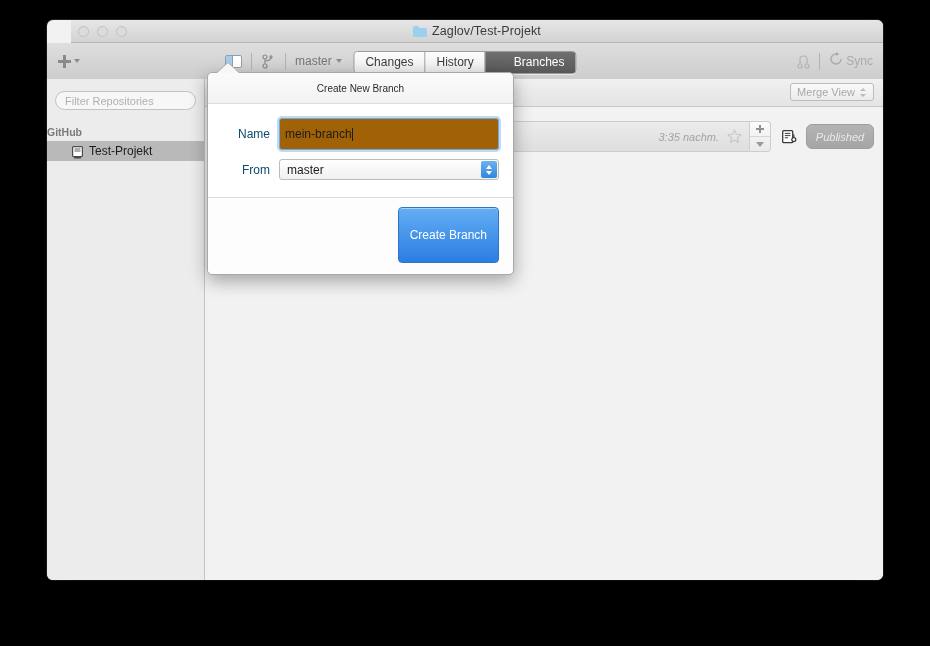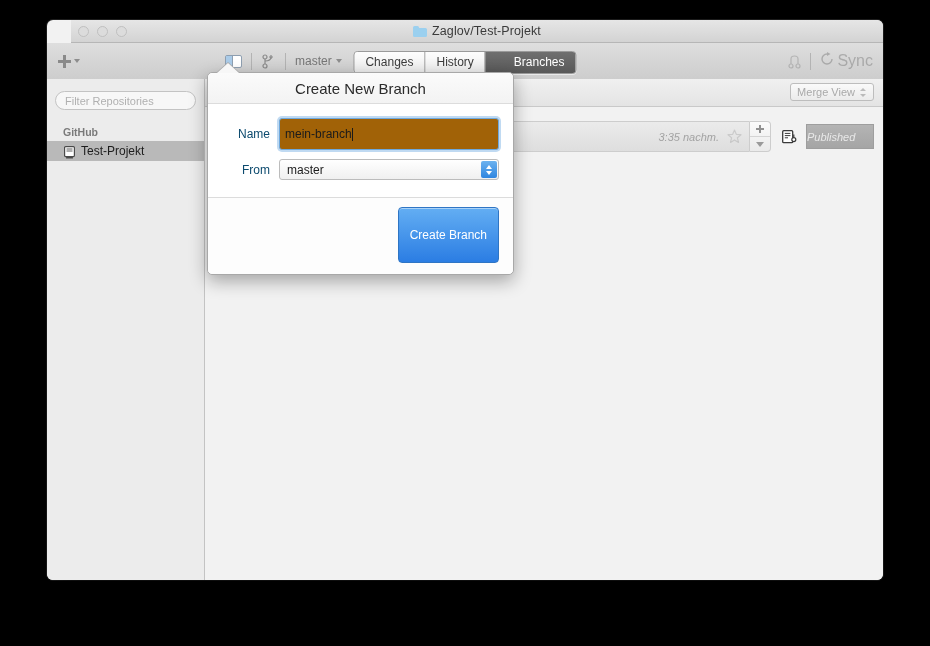--- a/index.html
+++ b/index.html
@@ -188,21 +188,21 @@
   .tb-right {
     position: absolute;
     right: 10px; top: 0; height: 36px;
     display: flex; align-items: center; gap: 9px;
   }
   .pr-ico { width: 13px; height: 15px; opacity:.45; }
   .sync-wrap {
     display:flex; align-items:center; gap:3px;
     opacity:.42;
   }
-  .sync-label { font-size: 16px; color: #6e6e6e; }
+  .sync-label { font-size: 12px; color: #6e6e6e; }
 
   
   .body {
     position: absolute;
     top: 59px; left: 0; right: 0; bottom: 0;
     display: flex;
   }
   .sidebar {
     width: 157px;
     background: #ececec;
@@ -216,29 +216,29 @@
     border-radius: 10px;
     background: #f7f7f7;
     display:flex; align-items:center;
     padding: 0 9px;
     box-sizing: border-box;
   }
   .filter-field span {
     font-size: 11px; color: #b0b0b0;
   }
   .side-group {
-    margin: 16px 0 3px 16px;
+    margin: 16px 0 3px 0;
     font-size: 10.5px;
     font-weight: bold;
     color: #7a7a7a;
   }
   .repo-row {
     height: 20px;
     display:flex; align-items:center; gap:6px;
-    padding-left: 17px;
+    padding-left: 25px;
     background: #b9b9b9;
     cursor: default;
   }
   .repo-row .lbl {
     font-size: 12px; color: #1d1d1d;
   }
   .repo-ico { width:11px; height:13px; }
 
   .content {
     flex: 1;
@@ -317,23 +317,23 @@
   .st-down {
     width:0;height:0;
     border-left:4px solid transparent;
     border-right:4px solid transparent;
     border-top:5px solid #9a9a9a;
   }
   .row-ico { width: 15px; height: 16px; margin: 0 9px 0 11px; }
   .published-btn {
     width: 66px; height: 23px;
     border: 1px solid #9e9e9e;
-    border-radius: 0;
+    border-radius: 6px;
     background: linear-gradient(to bottom,#b4b4b4,#a5a5a5);
-    display:flex; align-items:center; 
+    display:flex; align-items:center; justify-content:center;
     cursor: default;
   }
   .published-btn span { font-size: 11px; color: #e9e9e9; }
 
   
   .popover {
     position: absolute;
     left: 208px;
     top: 72px;
     width: 305px;
@@ -353,21 +353,21 @@
     border-bottom: 10px solid #f7f7f7;
     filter: drop-shadow(0 -1px 0 #a8a8a8);
   }
   .pop-header {
     height: 30px;
     background: linear-gradient(to bottom,#fbfbfb,#f3f3f3);
     border-bottom: 1px solid #dcdcdc;
     border-radius: 5px 5px 0 0;
     display:flex; align-items:center; justify-content:center;
   }
-  .pop-title { font-size: 15px; color: #2b2b2b; }
+  .pop-title { font-size: 10px; color: #2b2b2b; }
   .pop-body { padding: 14px 14px 8px 14px; }
   .form-row {
     display: flex; align-items: center;
     margin-bottom: 9px;
   }
   .form-label {
     width: 48px;
     text-align: right;
     font-size: 12px;
     color: #0c4a6e;

